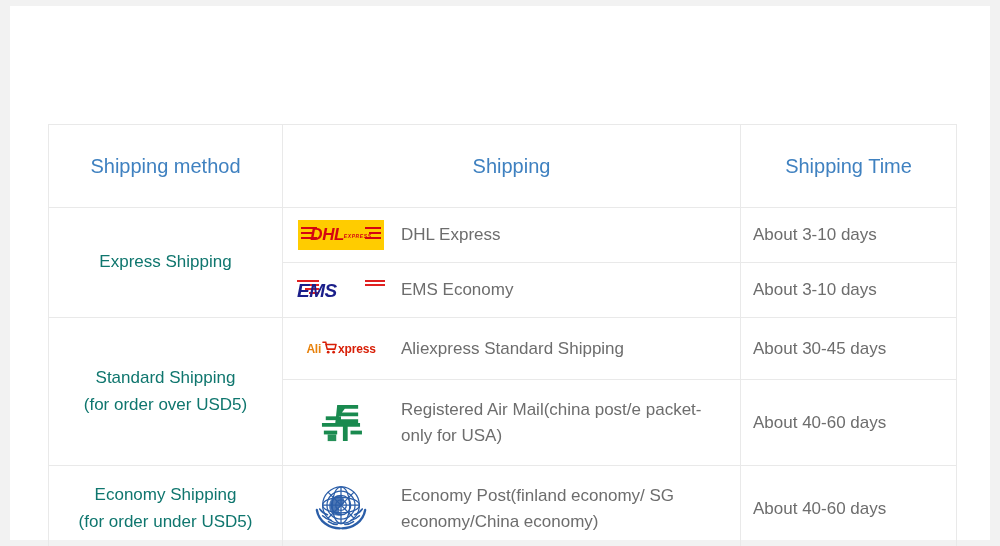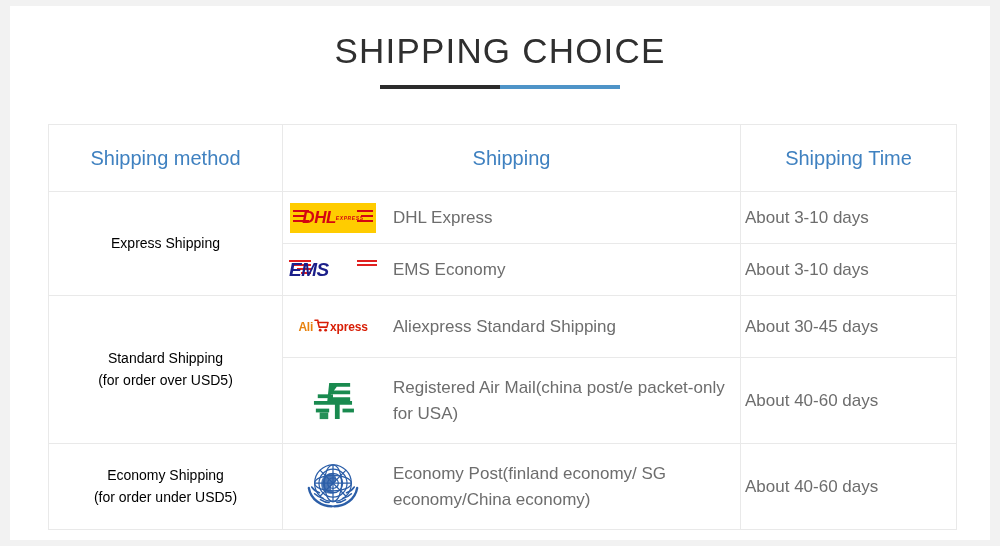--- a/index.html
+++ b/index.html
@@ -36,37 +36,37 @@
 
   table.ship{
     position:absolute;
     left:38px;top:118px;
     width:908px;
     border-collapse:collapse;
     table-layout:fixed;
   }
   table.ship td{
     border:1px solid #e9e9e9;
-    padding:4px;
+    padding:12px;
     vertical-align:middle;
   }
   col.c1{width:234px;}
   col.c2{width:458px;}
   col.c3{width:216px;}
 
   .th{
     height:58px;
     text-align:center;
     color:#3f81c0;
     font-size:20px;
   }
   .method{
     text-align:center;
-    color:#000000;
-    font-size:14px;
+    color:#0f766e;
+    font-size:17px;
     line-height:1.55;
     padding:6px 4px;
     margin-left:20px;
   }
   .courier{
     padding:6px 10px 6px 14px;
   }
   .courier-inner{
     display:flex;
     align-items:center;
@@ -156,27 +156,20 @@
   .chinapost{width:52px;height:40px;}
 
   
   .un{width:62px;height:58px;}
 </style>
 </head>
 <body>
 
 <div class="card">
 
-  <div class="title-wrap">
-    <div class="title">SHIPPING CHOICE</div>
-    <div class="rule">
-      <div class="dark"></div>
-      <div class="blue"></div>
-    </div>
-  </div>
 
   <table class="ship">
     <colgroup>
         <col class="c1">
         <col class="c2">
         <col class="c3">
       </colgroup>
     <tbody>
       <tr>
         <td class="th">Shipping method</td>

